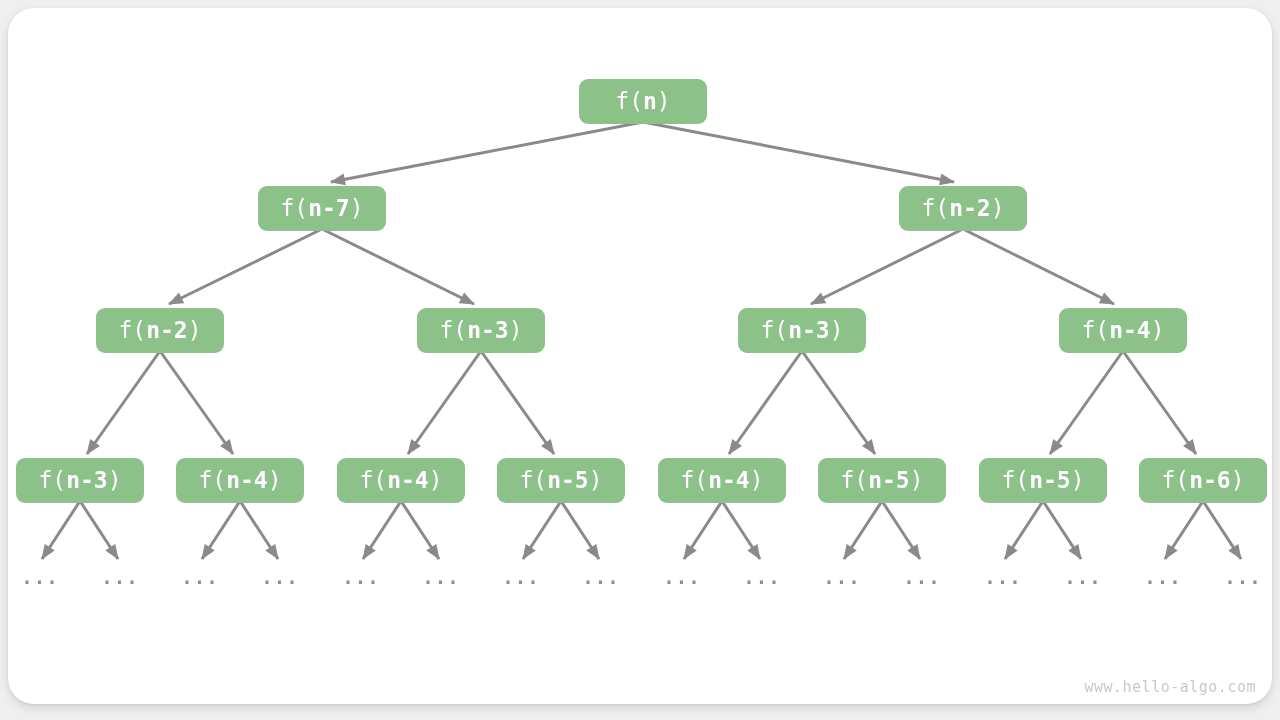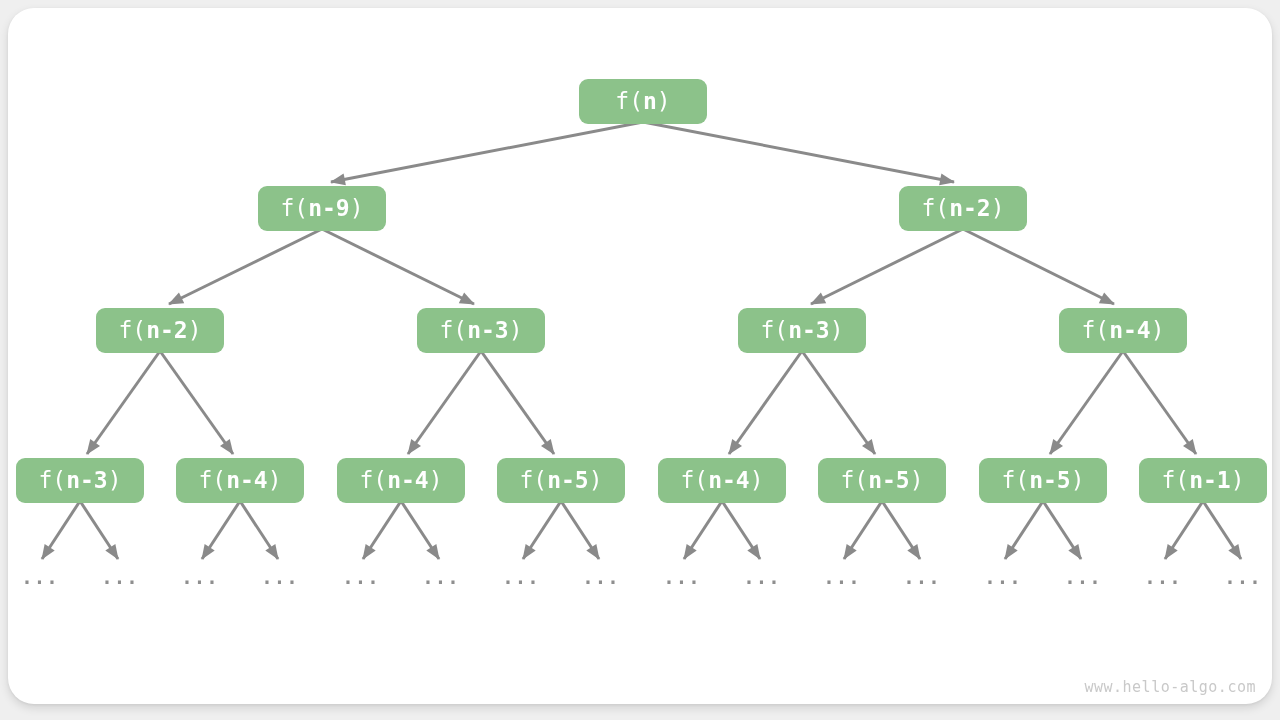--- a/index.html
+++ b/index.html
@@ -90,21 +90,21 @@
   </svg>
 
   <div class="node" style="left:579px;top:79px">
     <span class="pre">f(</span>
       <span class="arg">n</span>
       <span class="post">)</span>
   </div>
 
   <div class="node" style="left:258px;top:186px">
     <span class="pre">f(</span>
-      <span class="arg">n-9</span>
+      <span class="arg">n-7</span>
       <span class="post">)</span>
   </div>
   <div class="node" style="left:899px;top:186px">
     <span class="pre">f(</span>
       <span class="arg">n-2</span>
       <span class="post">)</span>
   </div>
 
   <div class="node" style="left:96px;top:308px">
     <span class="pre">f(</span>
@@ -157,21 +157,21 @@
       <span class="arg">n-5</span>
       <span class="post">)</span>
   </div>
   <div class="node" style="left:979px;top:458px">
     <span class="pre">f(</span>
       <span class="arg">n-5</span>
       <span class="post">)</span>
   </div>
   <div class="node" style="left:1139px;top:458px">
     <span class="pre">f(</span>
-      <span class="arg">n-1</span>
+      <span class="arg">n-6</span>
       <span class="post">)</span>
   </div>
 
   <span class="dots" style="left:10px">...</span>
   <span class="dots" style="left:90px">...</span>
   <span class="dots" style="left:170px">...</span>
   <span class="dots" style="left:250px">...</span>
   <span class="dots" style="left:331px">...</span>
   <span class="dots" style="left:411px">...</span>
   <span class="dots" style="left:491px">...</span>

